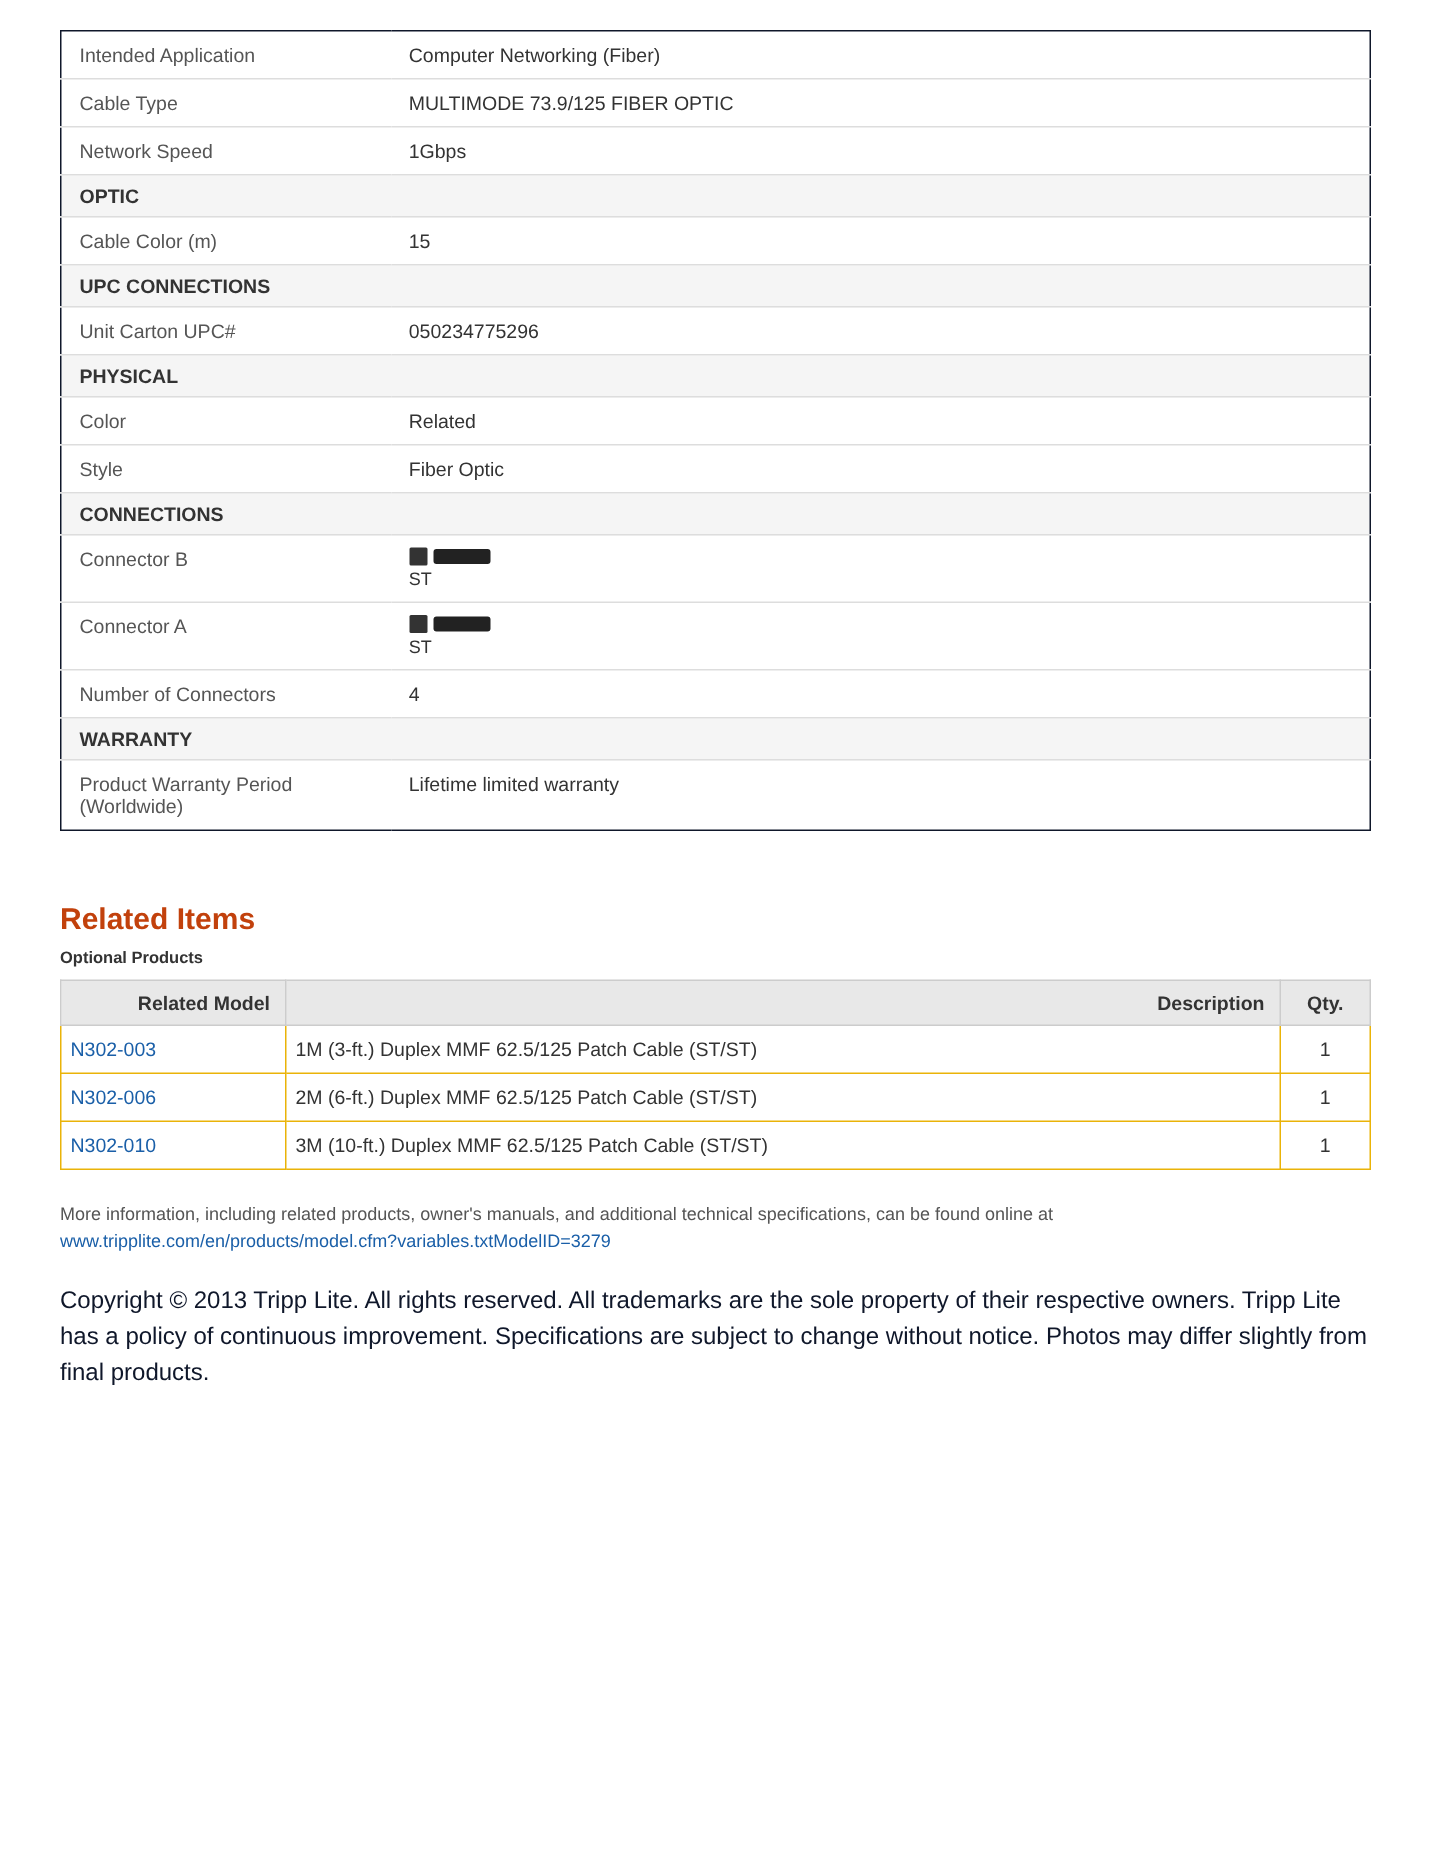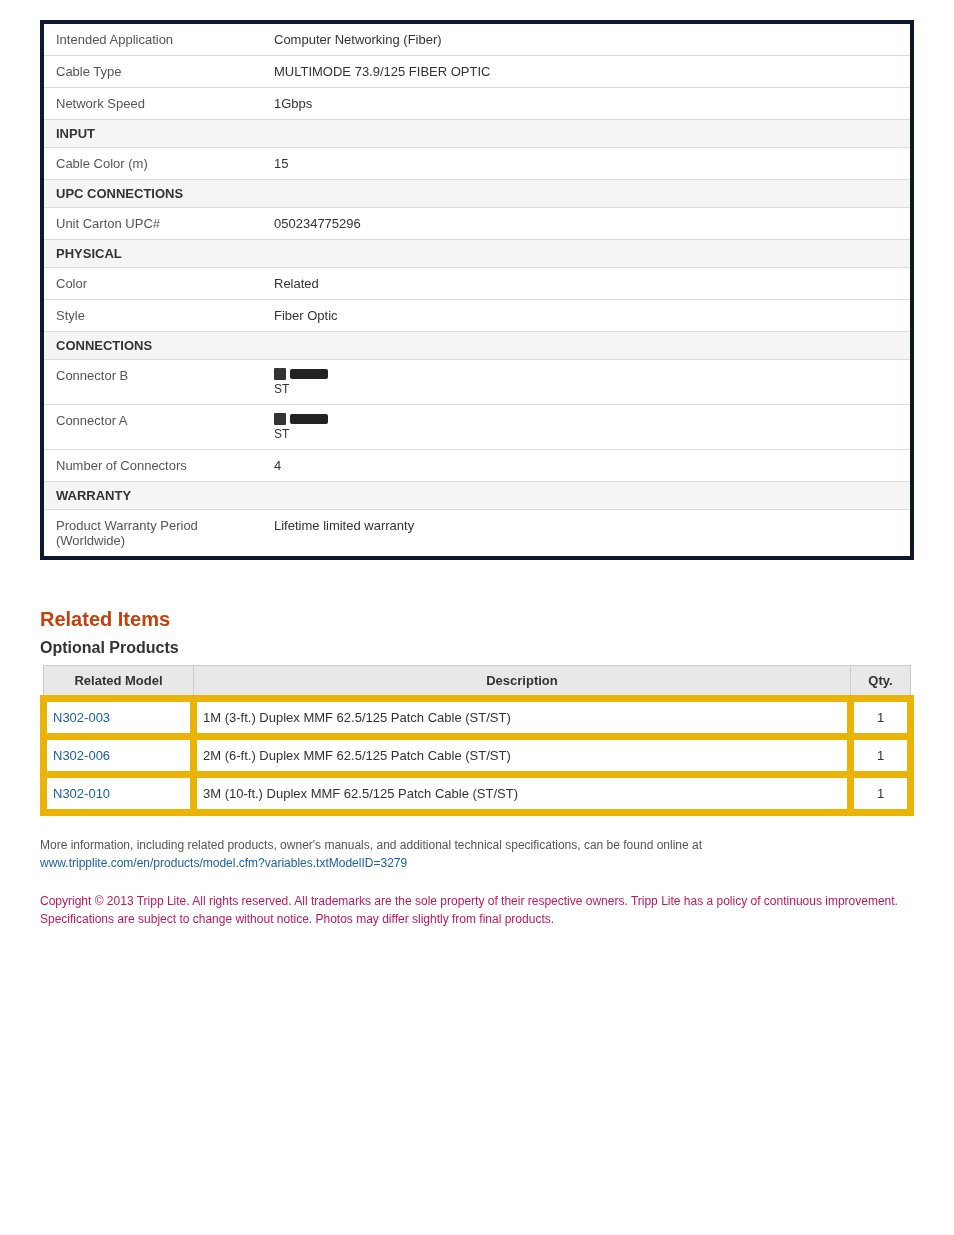--- a/index.html
+++ b/index.html
@@ -9,21 +9,21 @@
       color: #333;
       background: #fff;
       padding: 20px 40px;
       max-width: 954px;
     }
 
     
     .specs-table {
       width: 100%;
       border-collapse: collapse;
-      border: 4px solid #0f172a;
+      border: 1px solid #0f172a;
       margin-bottom: 42px;
     }
     .specs-table td {
       padding: 8px 12px;
       border-bottom: 1px solid #ddd;
       vertical-align: top;
     }
     .specs-table tr:last-child td {
       border-bottom: none;
     }
@@ -53,43 +53,43 @@
     
     .related-items-title {
       color: #c2410c;
       font-size: 20px;
       font-weight: bold;
       margin-bottom: 8px;
       margin-top: 48px;
     }
     .optional-products-label {
       font-weight: bold;
-      font-size: 16px;
+      font-size: 11px;
       margin-bottom: 8px;
     }
     .related-table {
       width: 100%;
       border-collapse: collapse;
       border: 1px solid #ccc;
       margin-bottom: 20px;
     }
     .related-table th {
       background: #e8e8e8;
       border: 1px solid #ccc;
       padding: 7px 10px;
       font-weight: bold;
       font-size: 13px;
-      text-align: center;
+      text-align: right;
     }
     .related-table th.qty-col {
       text-align: center;
       width: 60px;
     }
     .related-table td {
-      border: 7px solid #eab308;
+      border: 1px solid #eab308;
       padding: 8px 6px;
       vertical-align: top;
     }
     .related-table td.qty-cell {
       text-align: center;
       width: 60px;
     }
     .related-table .model-col {
       width: 150px;
     }
@@ -98,22 +98,22 @@
       text-decoration: none;
     }
 
     .info-text {
       font-size: 12px;
       color: #555;
       margin-bottom: 20px;
       line-height: 1.5;
     }
     .copyright-text {
-      font-size: 12px;
-      color: #be185d;
+      font-size: 16px;
+      color: #0f172a;
       line-height: 1.5;
       margin-top: 10px;
     }
   </style>
 </head>
 <body>
 
 <table class="specs-table">
   <tbody id="specs-tbody">
       <tr>
@@ -122,21 +122,21 @@
       </tr>
       <tr>
         <td class="label-col">Cable Type</td>
         <td>MULTIMODE 73.9/125 FIBER OPTIC</td>
       </tr>
       <tr>
         <td class="label-col">Network Speed</td>
         <td>1Gbps</td>
       </tr>
       <tr class="section-header">
-        <td colspan="2">INPUT</td>
+        <td colspan="2">OPTIC</td>
       </tr>
       <tr>
         <td class="label-col">Cable Color (m)</td>
         <td>15</td>
       </tr>
       <tr class="section-header">
         <td colspan="2">UPC CONNECTIONS</td>
       </tr>
       <tr>
         <td class="label-col">Unit Carton UPC#</td>

